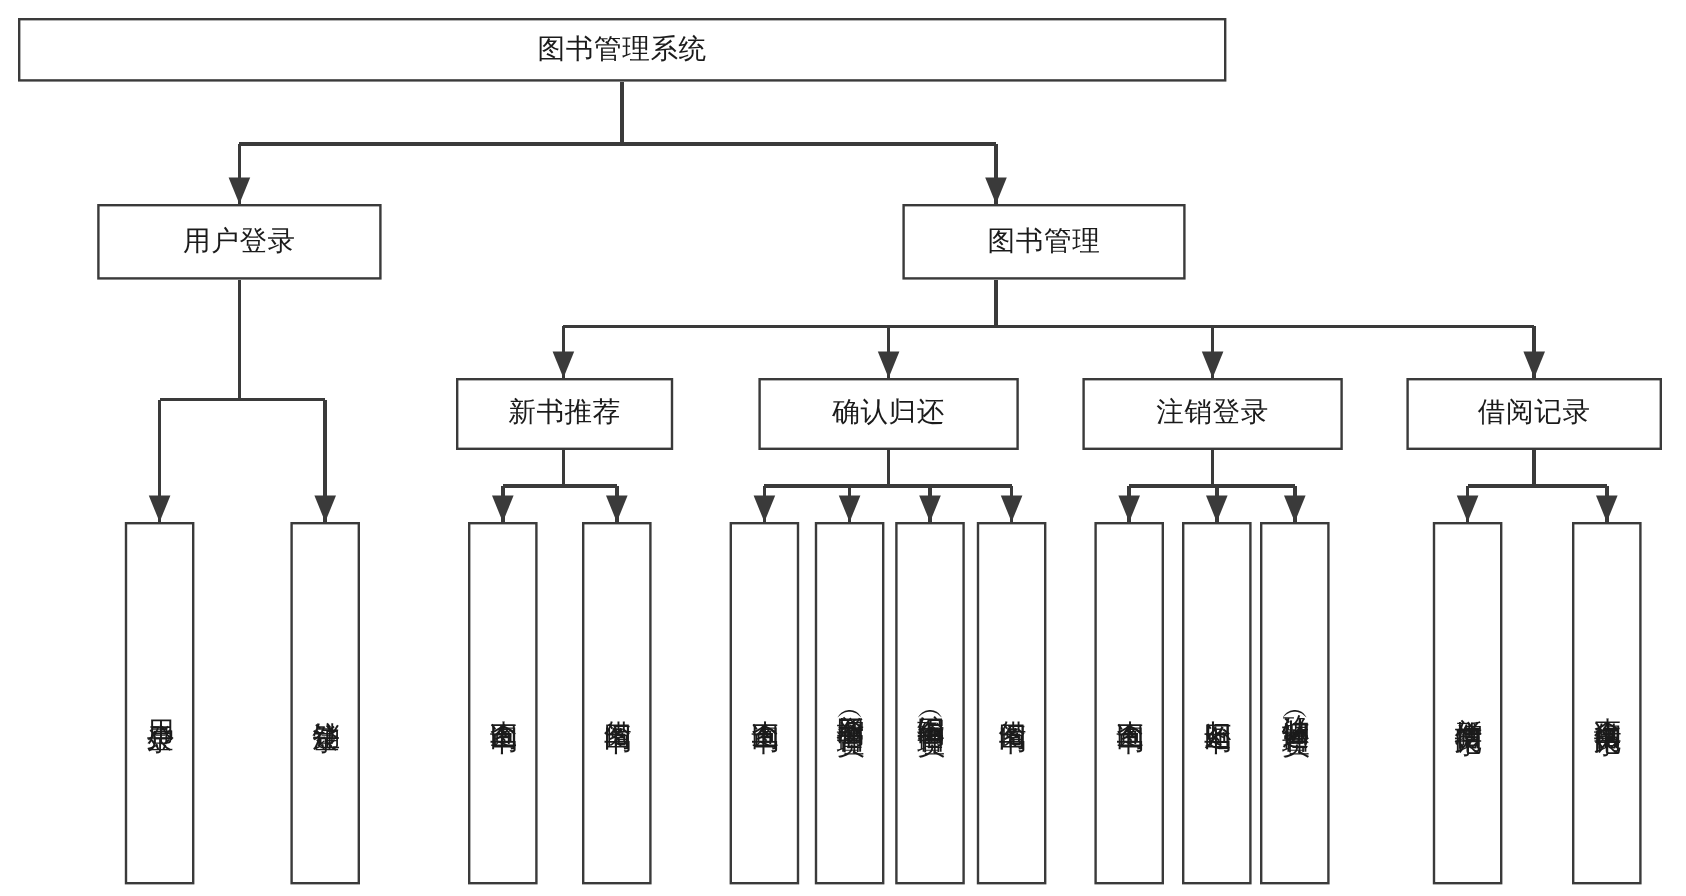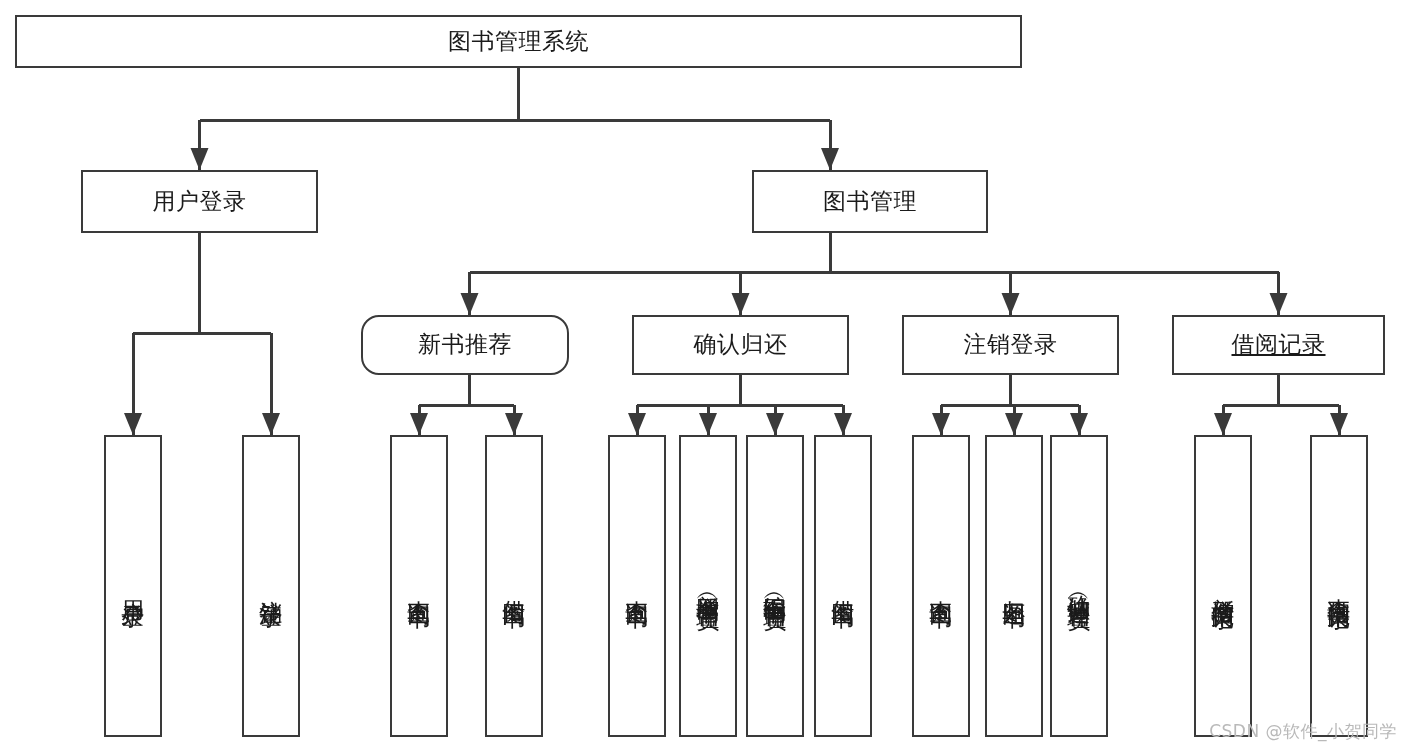--- a/index.html
+++ b/index.html
@@ -129,30 +129,30 @@
   <div id="nodes">
       <div class="node horiz" style="left: 15px; top: 15px; width: 1007px; height: 53px;">
         <span class="label">图书管理系统</span>
       </div>
       <div class="node horiz" style="left: 81px; top: 170px; width: 237px; height: 63px;">
         <span class="label">用户登录</span>
       </div>
       <div class="node horiz" style="left: 712px; top: 170px; width: 236px; height: 63px; margin-left: 40px;">
         <span class="label">图书管理</span>
       </div>
-      <div class="node horiz" style="left: 361px; top: 315px; width: 208px; height: 60px; border-radius: 18px;">
+      <div class="node horiz" style="left: 380px; top: 315px; width: 181px; height: 60px;">
         <span class="label">新书推荐</span>
       </div>
       <div class="node horiz" style="left: 632px; top: 315px; width: 217px; height: 60px;">
         <span class="label">确认归还</span>
       </div>
       <div class="node horiz" style="left: 902px; top: 315px; width: 217px; height: 60px;">
         <span class="label">注销登录</span>
       </div>
-      <div class="node horiz" style="left: 1172px; top: 315px; width: 213px; height: 60px; text-decoration: underline;">
+      <div class="node horiz" style="left: 1172px; top: 315px; width: 213px; height: 60px;">
         <span class="label">借阅记录</span>
       </div>
       <div class="node vert" style="left: 104px; top: 435px; width: 58px; height: 302px;">
         <span class="label">用户登录</span>
       </div>
       <div class="node vert" style="left: 242px; top: 435px; width: 58px; height: 302px;">
         <span class="label">注销登录</span>
       </div>
       <div class="node vert" style="left: 390px; top: 435px; width: 58px; height: 302px;">
         <span class="label">查询图书</span>
@@ -181,14 +181,13 @@
       <div class="node vert" style="left: 1050px; top: 435px; width: 58px; height: 302px;">
         <span class="label">确认归还（管理员）</span>
       </div>
       <div class="node vert" style="left: 1194px; top: 435px; width: 58px; height: 302px;">
         <span class="label">新增借阅记录</span>
       </div>
       <div class="node vert" style="left: 1310px; top: 435px; width: 58px; height: 302px;">
         <span class="label">查询借阅记录</span>
       </div>
     </div>
-  <div id="watermark">CSDN @软件_小贺同学</div>
 </div>
 
 </body></html>

